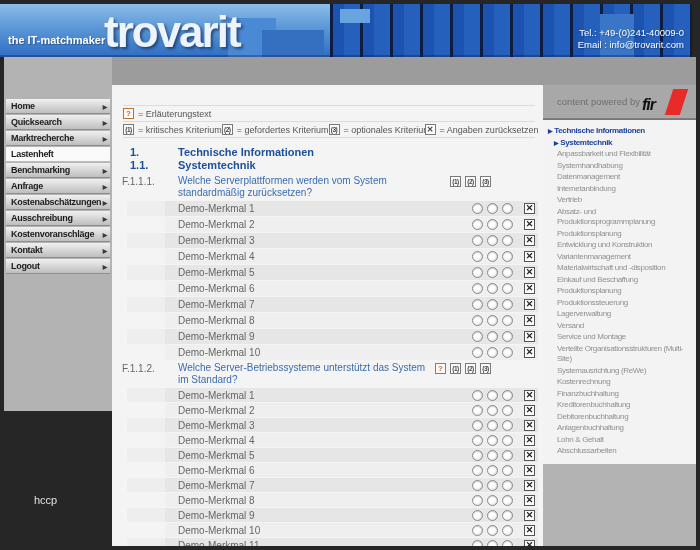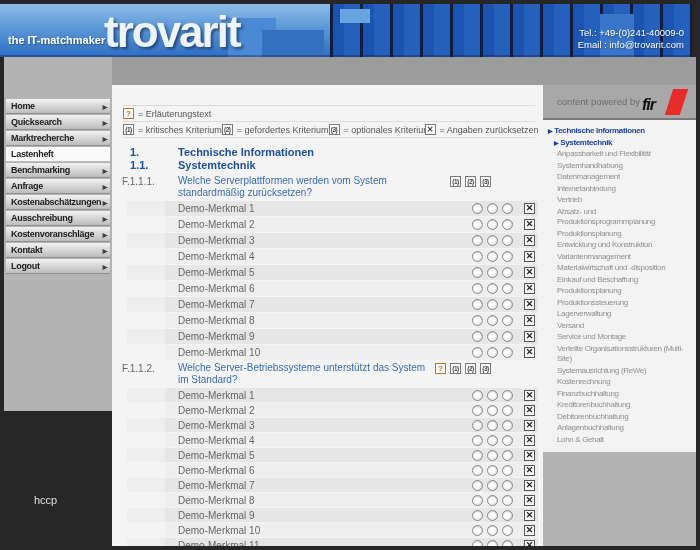--- a/index.html
+++ b/index.html
@@ -570,16 +570,19 @@
         </div>
 
         <div class="nav-item">
           <span>Anlagenbuchhaltung</span>
         </div>
 
         <div class="nav-item">
           <span>Lohn &amp; Gehalt</span>
         </div>
 
+        <div class="nav-item">
+          <span>Abschlussarbeiten</span>
+        </div>
       </div>
   </div>
 
 </div>
 
 </body></html>

